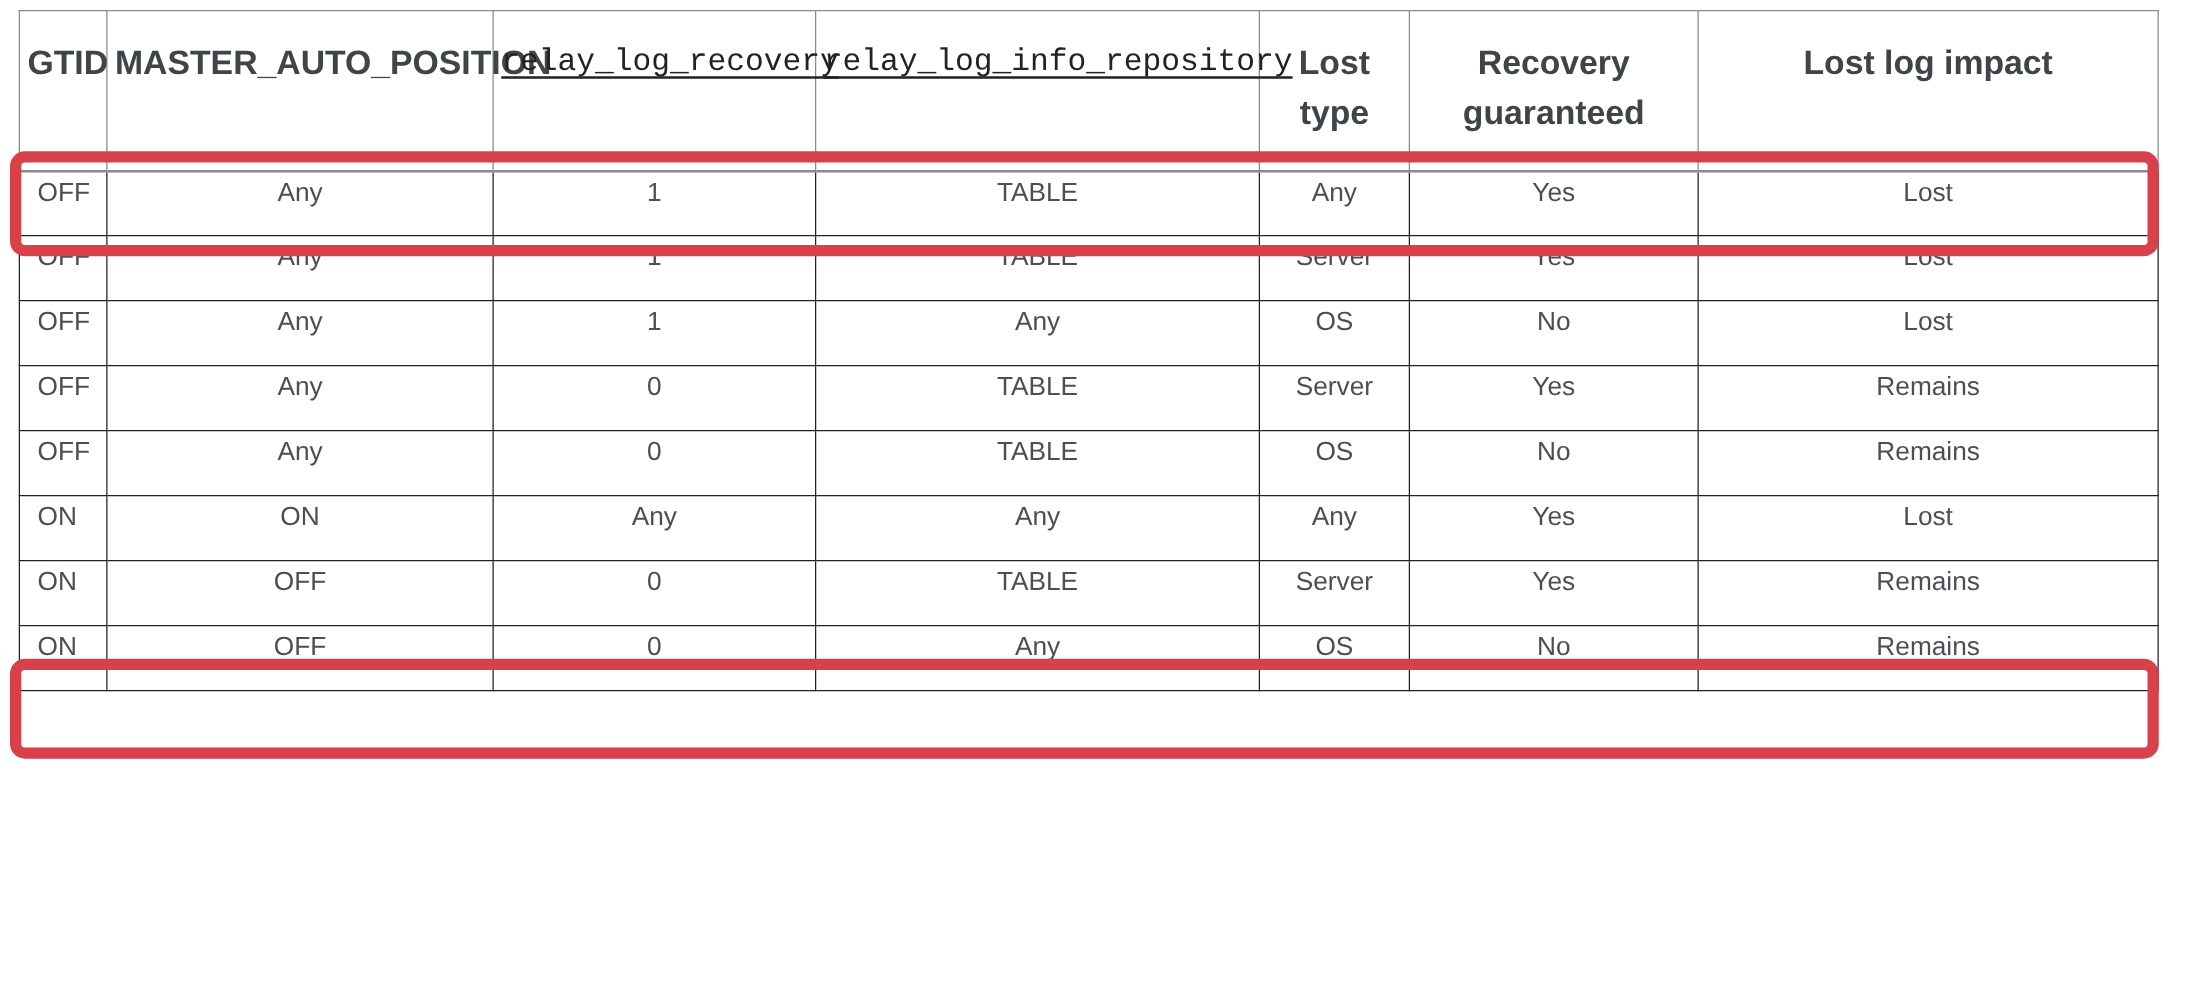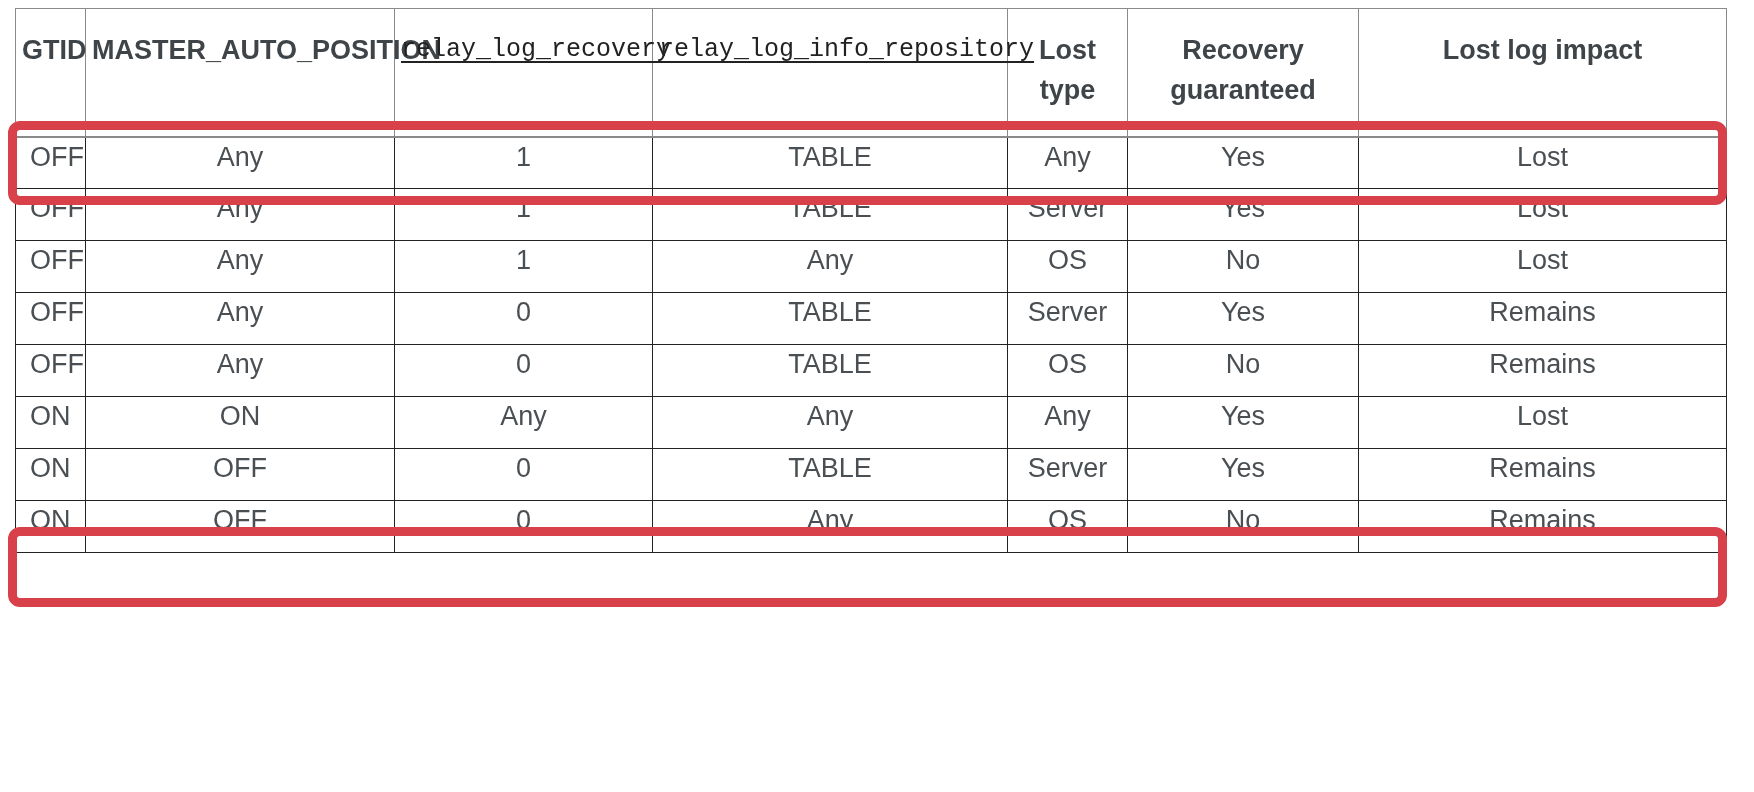--- a/index.html
+++ b/index.html
@@ -68,21 +68,21 @@
   }
 
   table.matrix tbody td {
     border: 1px solid #222222;
     height: 52px;
     padding: 6px 8px;
     box-sizing: border-box;
     text-align: center;
     vertical-align: top;
     color: #4a4f53;
-    font-size: 27px;
+    font-size: 21px;
     font-weight: normal;
     line-height: 1.0;
     background: transparent;
   }
 
   table.matrix tbody td.col-gtid {
     text-align: left;
     padding-left: 14px;
   }
 

